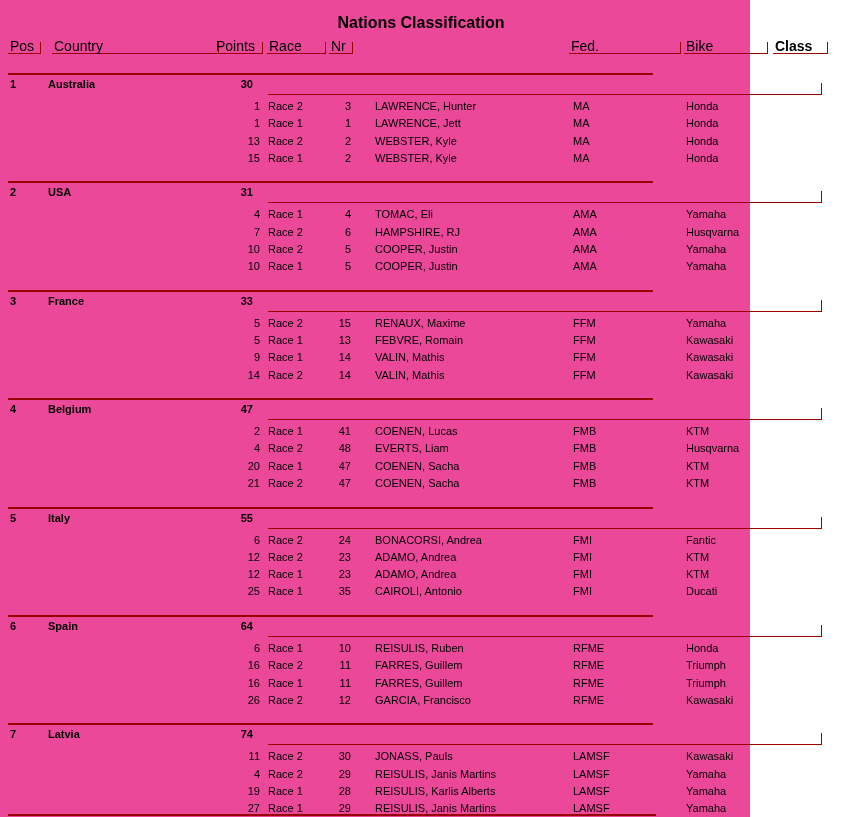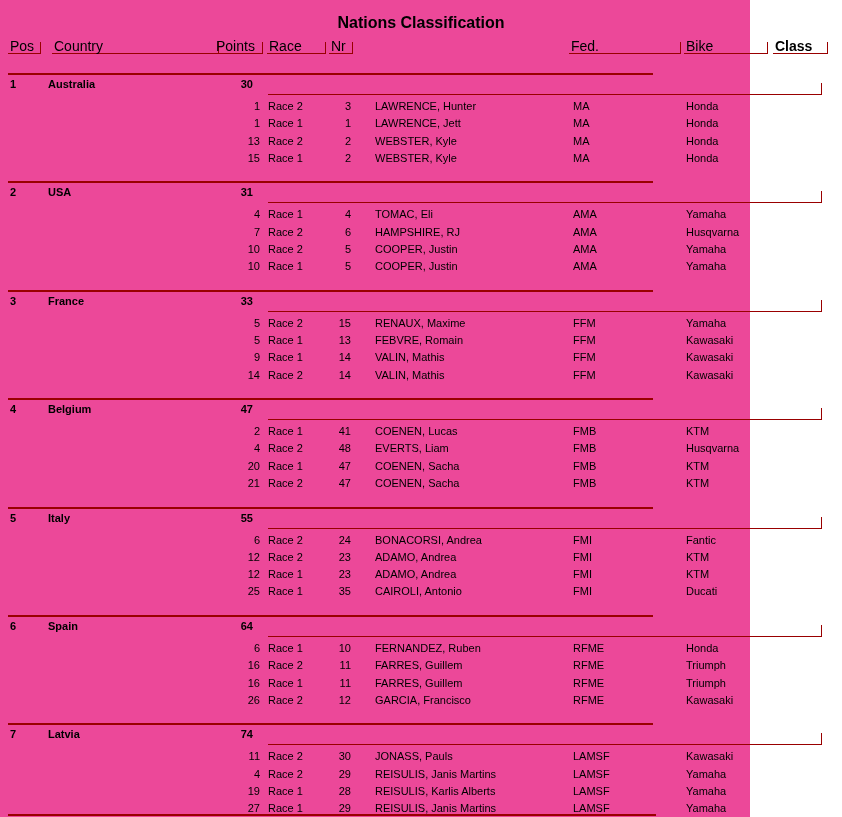--- a/index.html
+++ b/index.html
@@ -321,21 +321,21 @@
     <div class="g-topline"></div>
     <span class="g-pos">6</span>
     <span class="g-country">Spain</span>
     <span class="g-points">64</span>
     <div class="g-pline"></div>
     <div class="g-ptick"></div>
   <div class="r-row" style="top: 25px;">
     <span class="r-pos">6</span>
     <span class="r-race">Race 1</span>
     <span class="r-nr">10</span>
-    <span class="r-name">FERNANDEZ, Ruben</span>
+    <span class="r-name">REISULIS, Ruben</span>
     <span class="r-fed">RFME</span>
     <span class="r-bike">Honda</span>
     <span class="r-class"></span>
   </div>
         <div class="r-row" style="top: 42.3px;">
     <span class="r-pos">16</span>
     <span class="r-race">Race 2</span>
     <span class="r-nr">11</span>
     <span class="r-name">FARRES, Guillem</span>
     <span class="r-fed">RFME</span>

